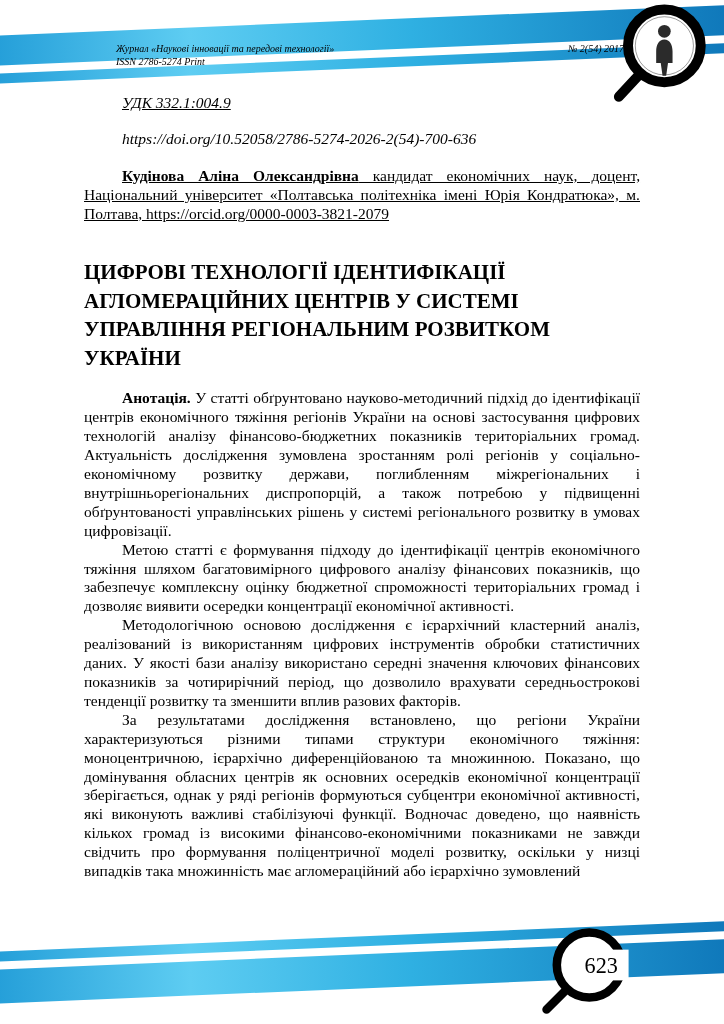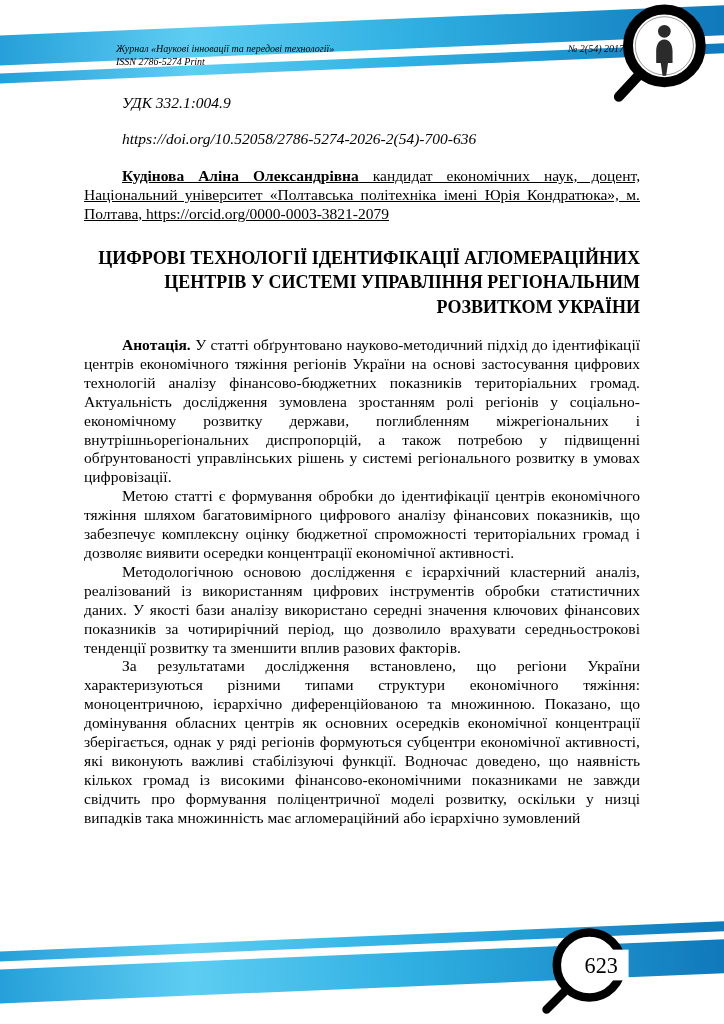--- a/index.html
+++ b/index.html
@@ -51,39 +51,40 @@
     line-height: 1.3;
     margin-left: 32px;
     margin-right: 6px;
   }
   .hdr-left { max-width: 380px; }
   .hdr-right { white-space: nowrap; margin-right: 10px; }
   .udc {
     margin-top: 26px;
     text-indent: 38px;
     font-style: italic;
+    text-decoration: underline;
   }
   .doi {
     margin-top: 17px;
     text-indent: 38px;
     font-style: italic;
   }
   .para {
     margin: 0;
     text-align: justify;
     text-indent: 38px;
   }
   .authors-1 { margin-top: 18px; text-decoration: underline; }
   .authors-2 { margin-top: 15px; }
   .b { font-weight: bold; }
   .title {
-    margin-top: 22px;
-    text-align: right;
+    margin-top: 34px;
+    text-align: left;
     font-weight: bold;
-    font-size: 18px;
+    font-size: 21px;
     line-height: 1.38;
   }
   .abstract-start { margin-top: 16px; }
 </style>
 </head>
 <body>
 
 <div class="page">
 
   <div class="stripe stripe-top-thick"></div>
@@ -128,20 +129,20 @@
       <span class="b">Кудінова Аліна Олександрівна</span><span> кандидат економічних наук, доцент, Національний університет «Полтавська політехніка імені Юрія Кондратюка», м. Полтава, https://orcid.org/0000-0003-3821-2079</span>
     </p>
 
 
     <div class="title">ЦИФРОВІ ТЕХНОЛОГІЇ ІДЕНТИФІКАЦІЇ АГЛОМЕРАЦІЙНИХ ЦЕНТРІВ У СИСТЕМІ УПРАВЛІННЯ РЕГІОНАЛЬНИМ РОЗВИТКОМ УКРАЇНИ</div>
 
     <p class="para abstract-start">
       <span class="b">Анотація.</span><span> У статті обґрунтовано науково-методичний підхід до ідентифікації центрів економічного тяжіння регіонів України на основі застосування цифрових технологій аналізу фінансово-бюджетних показників територіальних громад. Актуальність дослідження зумовлена зростанням ролі регіонів у соціально-економічному розвитку держави, поглибленням міжрегіональних і внутрішньорегіональних диспропорцій, а також потребою у підвищенні обґрунтованості управлінських рішень у системі регіонального розвитку в умовах цифровізації.</span>
     </p>
 
-    <p class="para">Метою статті є формування обробки до ідентифікації центрів економічного тяжіння шляхом багатовимірного цифрового аналізу фінансових показників, що забезпечує комплексну оцінку бюджетної спроможності територіальних громад і дозволяє виявити осередки концентрації економічної активності.</p>
+    <p class="para">Метою статті є формування підходу до ідентифікації центрів економічного тяжіння шляхом багатовимірного цифрового аналізу фінансових показників, що забезпечує комплексну оцінку бюджетної спроможності територіальних громад і дозволяє виявити осередки концентрації економічної активності.</p>
 
     <p class="para">Методологічною основою дослідження є ієрархічний кластерний аналіз, реалізований із використанням цифрових інструментів обробки статистичних даних. У якості бази аналізу використано середні значення ключових фінансових показників за чотирирічний період, що дозволило врахувати середньострокові тенденції розвитку та зменшити вплив разових факторів.</p>
 
     <p class="para">За результатами дослідження встановлено, що регіони України характеризуються різними типами структури економічного тяжіння: моноцентричною, ієрархічно диференційованою та множинною. Показано, що домінування обласних центрів як основних осередків економічної концентрації зберігається, однак у ряді регіонів формуються субцентри економічної активності, які виконують важливі стабілізуючі функції. Водночас доведено, що наявність кількох громад із високими фінансово-економічними показниками не завжди свідчить про формування поліцентричної моделі розвитку, оскільки у низці випадків така множинність має агломераційний або ієрархічно зумовлений</p>
 
   </div>
 </div>
 
 </body></html>

